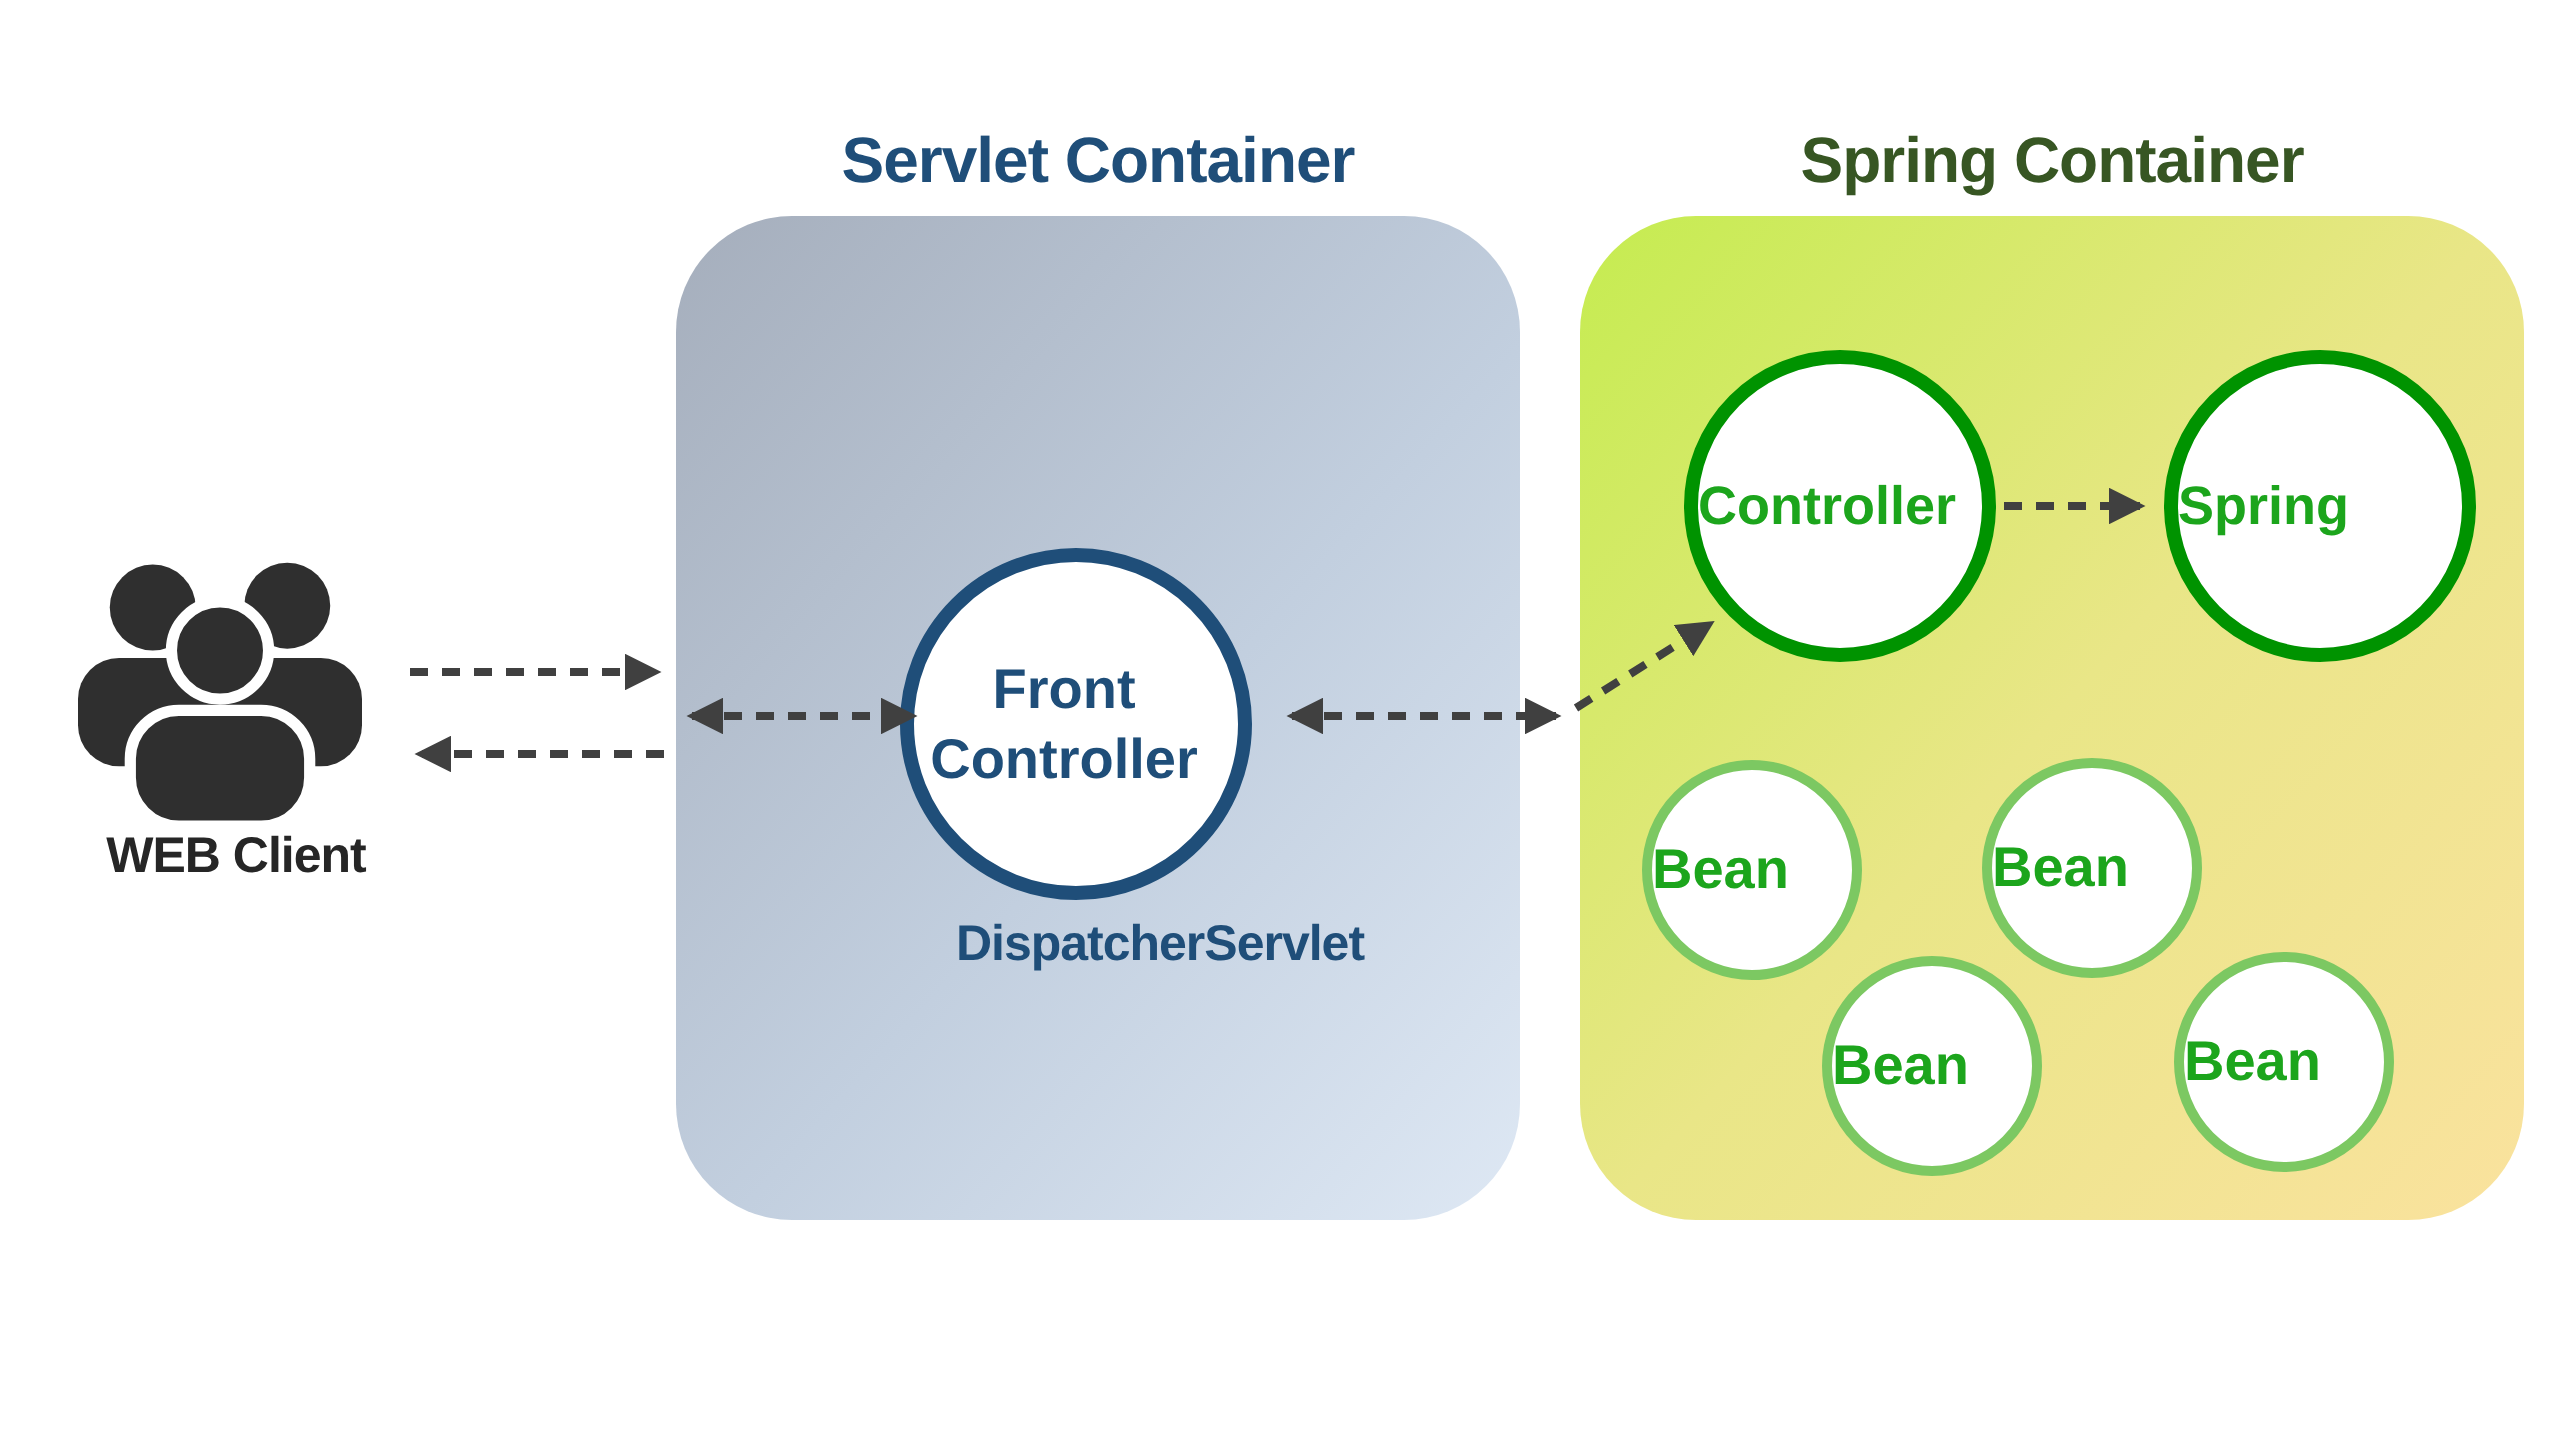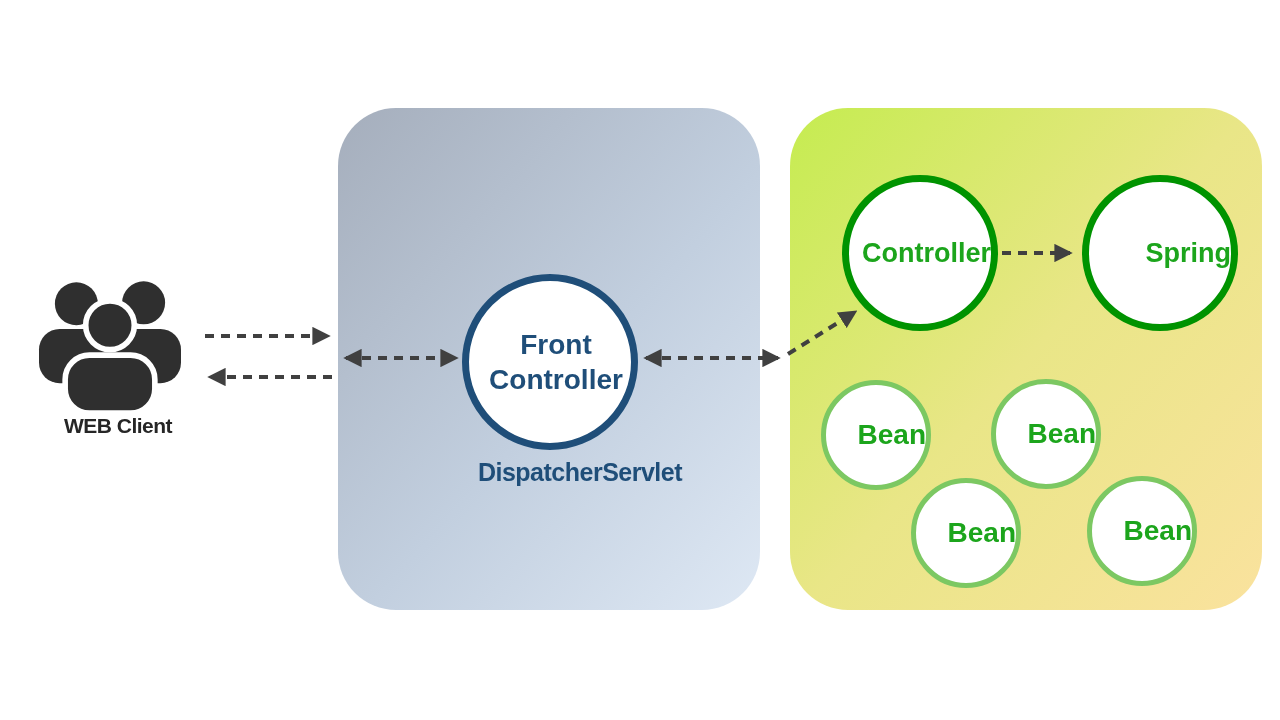--- a/index.html
+++ b/index.html
@@ -5,46 +5,46 @@
   html,body{margin:0;padding:0;background:#ffffff;}
   .canvas{
     position:relative;width:1280px;height:720px;background:#ffffff;
     font-family:"Liberation Sans","DejaVu Sans",sans-serif;overflow:hidden;
   }
   
   .client{position:absolute;left:18px;top:268px;width:200px;height:184px;}
   .client-icon{position:absolute;left:16px;top:4px;width:152px;height:142px;}
   .client-label{
     position:absolute;left:0;top:146px;width:200px;text-align:center;
-    font-size:21px;font-weight:bold;color:#262626;letter-spacing:-0.5px;
+    font-size:25px;font-weight:bold;color:#262626;letter-spacing:-0.5px;
   }
   
   .box-title{
     position:absolute;top:62px;height:40px;text-align:center;
     font-size:32px;font-weight:bold;letter-spacing:-0.5px;
   }
   .servlet-title{left:338px;width:422px;color:#1F4E79;}
   .spring-title{left:790px;width:472px;color:#375623;}
   
   .servlet-box{
     position:absolute;left:338px;top:108px;width:422px;height:502px;border-radius:58px;
     background:linear-gradient(132deg,#A5AEBC 0%,#C2CFDF 55%,#DEE8F4 100%);
   }
   .spring-box{
     position:absolute;left:790px;top:108px;width:472px;height:502px;border-radius:58px;
     background:linear-gradient(132deg,#C5EC50 0%,#E9E687 50%,#FAE29E 100%);
   }
   
   .circle{
     position:absolute;background:#ffffff;border-radius:50%;
-    display:flex;align-items:center;justify-content:flex-end;text-align:center;
+    display:flex;align-items:center;justify-content:flex-start;text-align:center;
     font-weight:bold;box-sizing:border-box;
   }
   .fc-circle{
-    left:124px;top:166px;width:176px;height:176px;border:7px solid #1F4E79;
+    left:112px;top:166px;width:176px;height:176px;border:7px solid #1F4E79;
     color:#1F4E79;font-size:28px;line-height:1.25;
   }
   .fc-circle .txt{width:150px;}
   .dispatcher-caption{
     position:absolute;left:0;top:350px;width:422px;text-align:center;
     font-size:25px;font-weight:bold;color:#1F4E79;letter-spacing:-0.5px;padding-left:31px;
   }
   .green-circle{border:7px solid #009300;color:#1CA51C;font-size:27px;white-space:nowrap;}
   .controller-circle{left:52px;top:67px;width:156px;height:156px;}
   .service-circle{left:292px;top:67px;width:156px;height:156px;}
@@ -71,20 +71,22 @@
         <circle cx="116" cy="33" r="23"></circle>
         <rect x="4" y="61" width="80" height="58" rx="22"></rect>
         <rect x="76" y="61" width="80" height="58" rx="22"></rect>
         <circle cx="80" cy="57" r="26" stroke="#ffffff" stroke-width="6"></circle>
         <rect x="32" y="89" width="96" height="62" rx="26" stroke="#ffffff" stroke-width="6"></rect>
       </g>
     </svg>
     <div class="client-label">WEB Client</div>
   </div>
 
+  <div class="box-title servlet-title">Servlet Container</div>
+  <div class="box-title spring-title">Spring Container</div>
 
   <div class="servlet-box">
     <div class="circle fc-circle">
       <span class="txt">Front Controller</span>
     </div>
     <div class="dispatcher-caption">DispatcherServlet</div>
   </div>
 
   <div class="spring-box">
     <div class="circle green-circle controller-circle">

